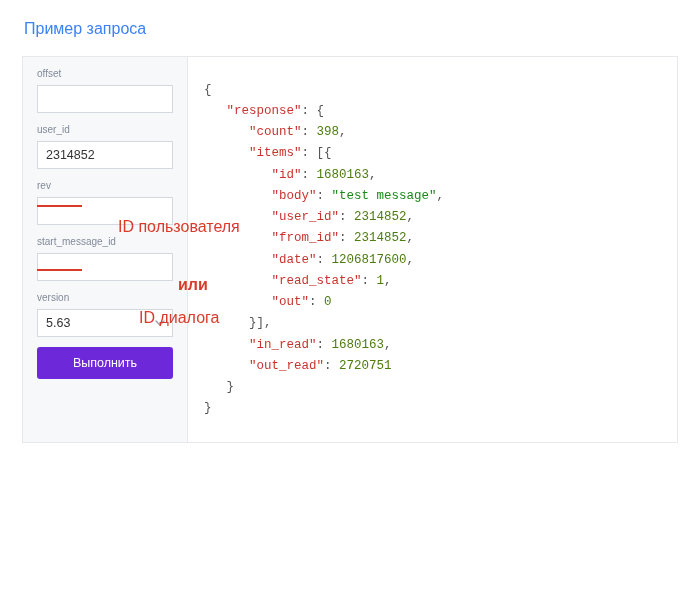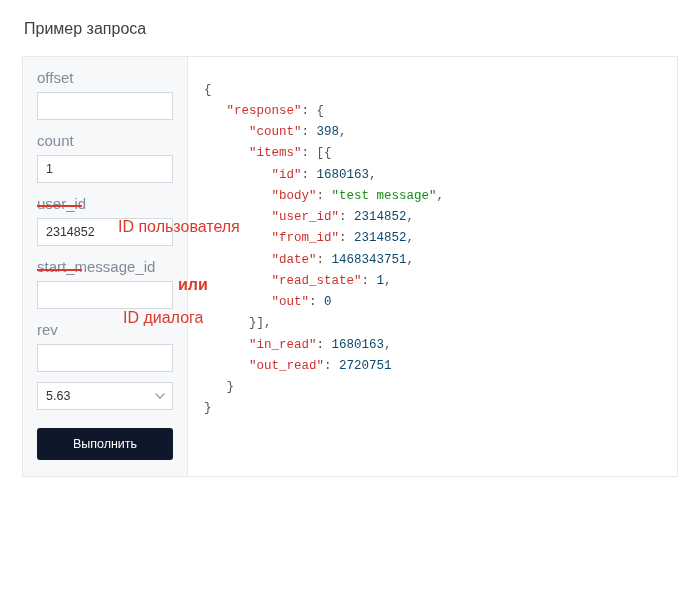--- a/index.html
+++ b/index.html
@@ -6,41 +6,41 @@
   body {
     margin: 0;
     padding: 20px 22px;
     font-family: -apple-system, BlinkMacSystemFont, "Segoe UI", Arial, sans-serif;
     background: #ffffff;
     width: 700px;
     color: #333;
   }
   .page-title {
     font-size: 16px;
-    color: #404040;
+    color: #3b82f6;
     margin: 0 0 18px 2px;
     font-weight: 400;
   }
   .panel {
     border: 1px solid #e7e8ec;
     display: flex;
     align-items: stretch;
     position: relative;
   }
   .sidebar {
     width: 165px;
     background: #f7f8fa;
     padding: 10px 14px 16px 14px;
     border-right: 1px solid #e7e8ec;
   }
   .field {
     margin-bottom: 10px;
   }
   .field-label {
-    font-size: 15px;
+    font-size: 10px;
     color: #828a99;
     margin-bottom: 4px;
     display: block;
     line-height: 1.4;
   }
   .field-input {
     width: 100%;
     height: 28px;
     padding: 4px 8px;
     border: 1px solid #d3d9de;
@@ -60,41 +60,40 @@
     position: absolute;
     right: 8px;
     top: 50%;
     transform: translateY(-50%);
     pointer-events: none;
   }
   .chevron svg { display: block; }
   .btn-primary {
     width: 100%;
     height: 32px;
-    margin-top: 8px;
     border: none;
-    background: #0f172a;
+    background: #6d28d9;
     color: #fff;
     font-size: 12.5px;
     cursor: pointer;
     border-radius: 3px;
   }
   .output {
     flex: 1;
     padding: 10px 16px;
     font-family: Consolas, Menlo, "Courier New", monospace;
     font-size: 12.5px;
     line-height: 1.7;
     white-space: pre;
     color: #555;
     overflow: hidden;
   }
   .j-pun  { color: #555; }
   .j-key  { color: #c9332e; }
-  .j-num  { color: #0c4a6e; }
+  .j-num  { color: #4d7c0f; }
   .j-str  { color: #1a8a1a; }
   
   .anno {
     position: absolute;
     color: #d93a2a;
     font-family: Arial, sans-serif;
     font-size: 16px;
     pointer-events: none;
     white-space: nowrap;
     margin-top: 24px;
@@ -113,42 +112,39 @@
 
 <div class="panel">
 
   <div class="sidebar">
 
     <div class="field">
       <span class="field-label">offset</span>
       <input class="field-input" value="" style="">
     </div>
 
-    <div class="field">
-      <span class="field-label">count</span>
-      <input class="field-input" value="1" style="">
-    </div>
 
     <div class="field">
       <span class="field-label">user_id</span>
       <input class="field-input" value="2314852" style="">
     </div>
 
 
     <div class="field">
+      <span class="field-label">rev</span>
+      <input class="field-input" value="" style="">
+    </div>
+
+    <div class="field">
       <span class="field-label">start_message_id</span>
       <input class="field-input" value="" style="">
     </div>
 
     <div class="field">
-      <span class="field-label">rev</span>
-      <input class="field-input" value="" style="">
-    </div>
-
-    <div class="field">
+      <span class="field-label">version</span>
       <div class="select-wrap">
         <input class="field-input" readonly="" value="5.63" style="">
         <span class="chevron">
           <svg width="10" height="6" viewBox="0 0 10 6">
               <path d="M1 1 L5 5 L9 1" stroke="#9aa0ab" stroke-width="1.4" fill="none" stroke-linecap="round"></path>
             </svg>
         </span>
       </div>
     </div>
 
@@ -157,30 +153,30 @@
   </div>
 
   <pre class="output" id="json-output"><span class="j-pun">{</span>
    <span class="j-key">"response"</span><span class="j-pun">: {</span>
       <span class="j-key">"count"</span><span class="j-pun">: </span><span class="j-num">398</span><span class="j-pun">,</span>
       <span class="j-key">"items"</span><span class="j-pun">: [{</span>
          <span class="j-key">"id"</span><span class="j-pun">: </span><span class="j-num">1680163</span><span class="j-pun">,</span>
          <span class="j-key">"body"</span><span class="j-pun">: </span><span class="j-str">"test message"</span><span class="j-pun">,</span>
          <span class="j-key">"user_id"</span><span class="j-pun">: </span><span class="j-num">2314852</span><span class="j-pun">,</span>
          <span class="j-key">"from_id"</span><span class="j-pun">: </span><span class="j-num">2314852</span><span class="j-pun">,</span>
-         <span class="j-key">"date"</span><span class="j-pun">: </span><span class="j-num">1468343751</span><span class="j-pun">,</span>
+         <span class="j-key">"date"</span><span class="j-pun">: </span><span class="j-num">1206817600</span><span class="j-pun">,</span>
          <span class="j-key">"read_state"</span><span class="j-pun">: </span><span class="j-num">1</span><span class="j-pun">,</span>
          <span class="j-key">"out"</span><span class="j-pun">: </span><span class="j-num">0</span>
       <span class="j-pun">}],</span>
       <span class="j-key">"in_read"</span><span class="j-pun">: </span><span class="j-num">1680163</span><span class="j-pun">,</span>
       <span class="j-key">"out_read"</span><span class="j-pun">: </span><span class="j-num">2720751</span>
    <span class="j-pun">}</span>
 <span class="j-pun">}</span></pre>
 
   <div class="underline-red" style="left:14px; top:148px; width:45px;"></div>
   <div class="anno" style="left:95px; top:137px;">ID пользователя</div>
 
   <div class="anno" style="left:155px; top:195px;font-weight:bold;">или</div>
 
   <div class="underline-red" style="left:14px; top:212px; width:45px;"></div>
-  <div class="anno" style="left:100px; top:228px;">ID диалога</div>
+  <div class="anno" style="left:116px; top:228px;">ID диалога</div>
 
 </div>
 
 </body></html>

